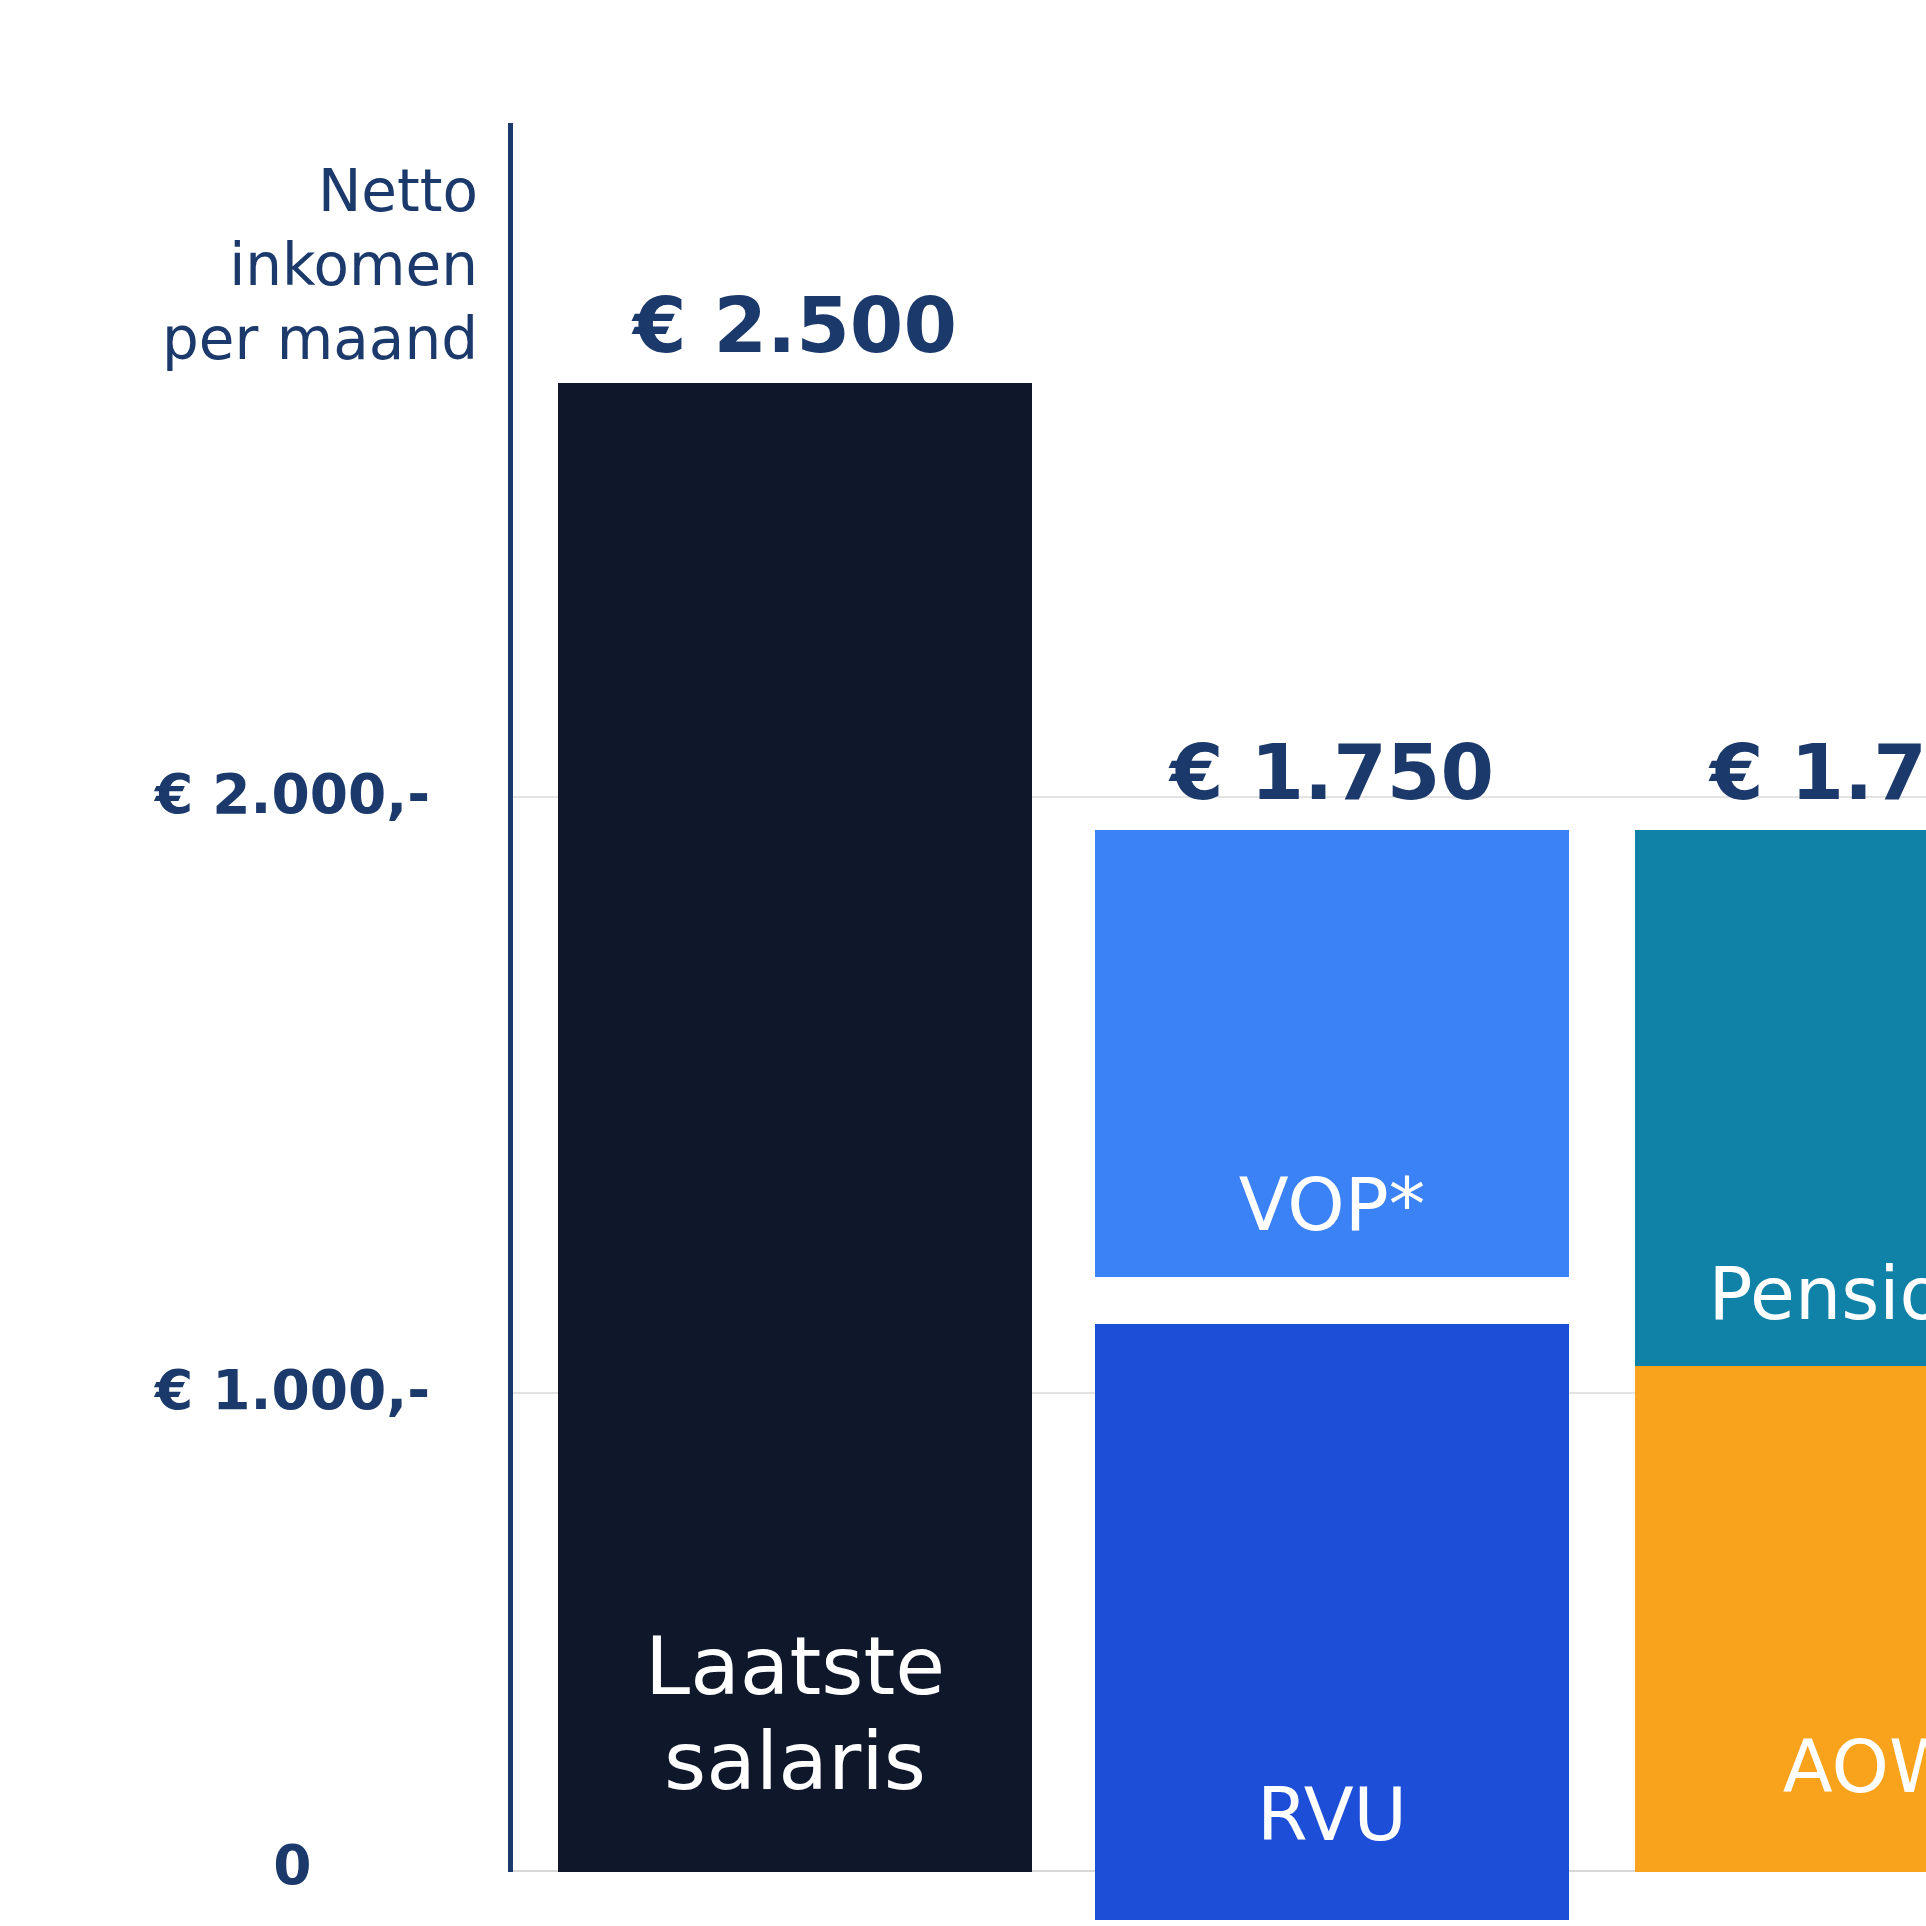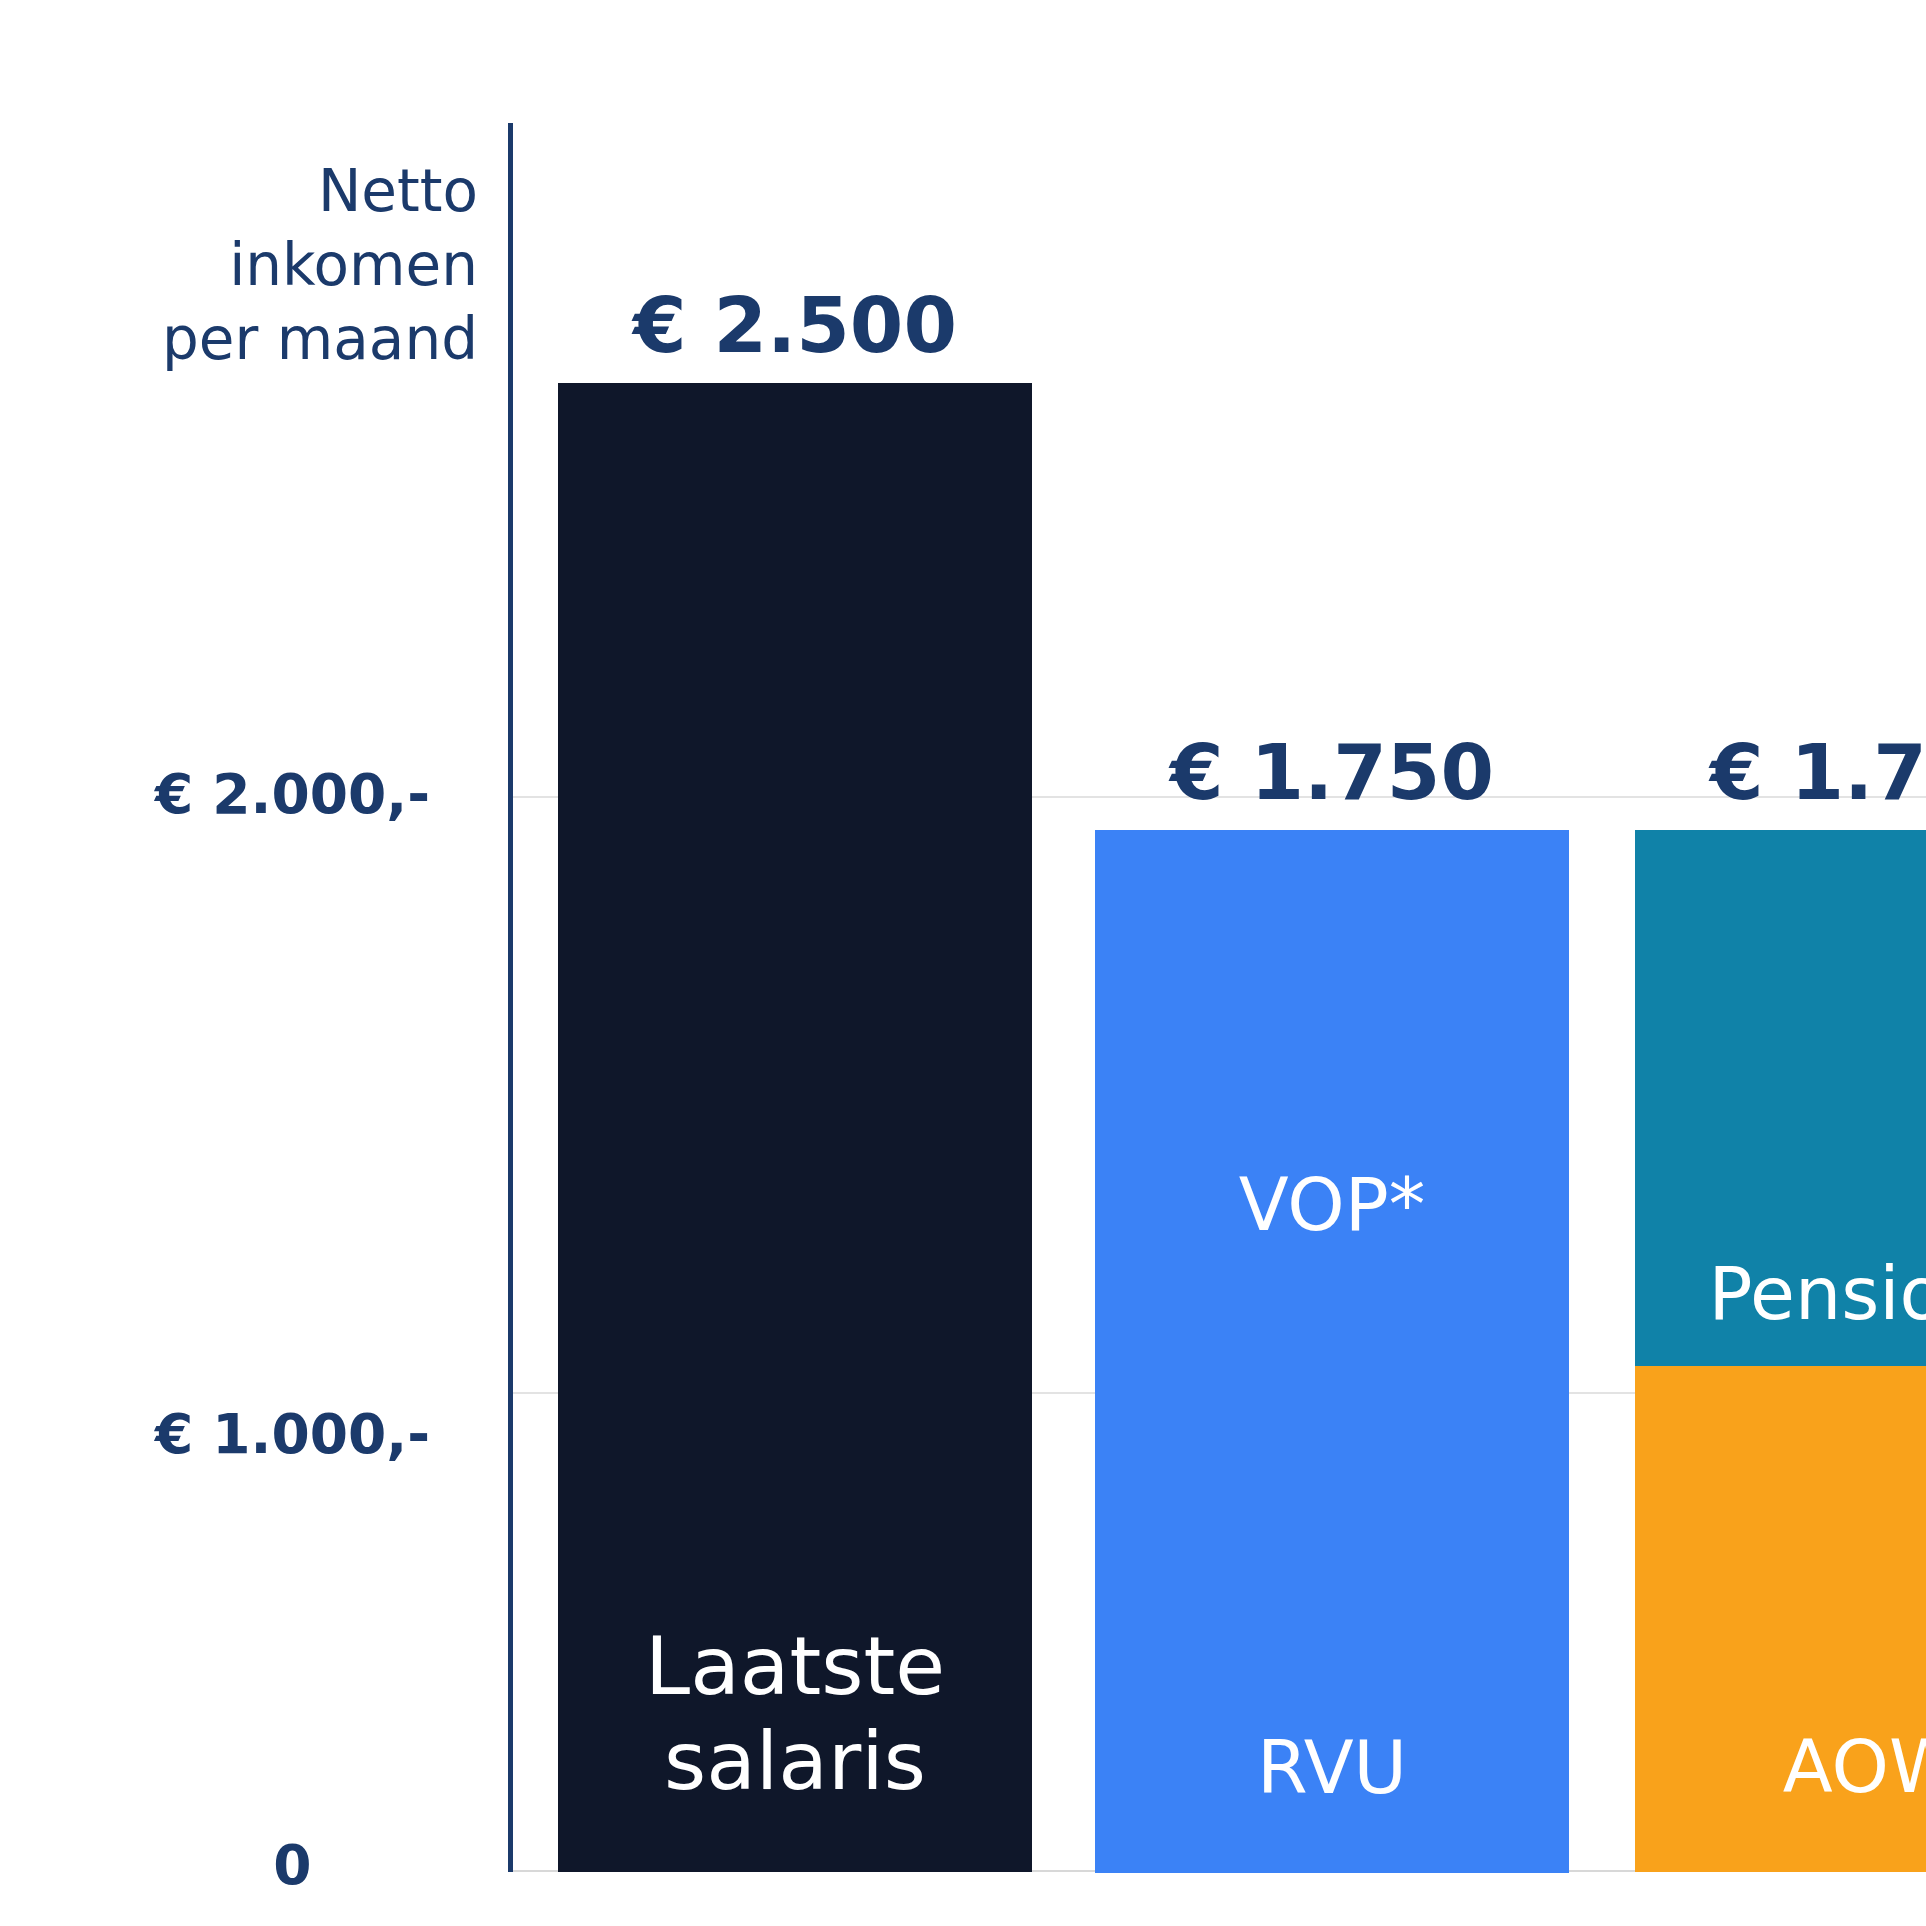--- a/index.html
+++ b/index.html
@@ -124,37 +124,37 @@
 
   <div id="plot">
 
     <div id="y-axis-line"></div>
 
     <div class="gridline" style="top:673px;"></div>
     <div class="gridline" style="top:1269px;"></div>
     <div id="baseline"></div>
 
     <div class="ytick-label" style="left:-389px; top:639px;">€ 2.000,-</div>
-    <div class="ytick-label" style="left:-389px; top:1235px;margin-top:44px;">€ 1.000,-</div>
+    <div class="ytick-label" style="left:-389px; top:1235px;">€ 1.000,-</div>
     <div class="ytick-label" style="left:-389px; top:1710px;">0</div>
 
     <div class="bar-group" style="left:50px; width:474px; height:1489px;border-radius:18px;">
       <div class="bar-total" style="top:-102px;">€ 2.500</div>
       <div class="seg" style="height:1489px; background:#0f172a;">
         <div class="seg-label big" style="position:absolute; bottom:62px; left:0; right:0;">Laatste
 salaris</div>
       </div>
     </div>
 
     <div class="bar-group" style="left:587px; width:474px; height:1042px;">
       <div class="bar-total" style="top:-102px;">€ 1.750</div>
       <div class="seg" style="height:447px; background:#3b82f6;">
         <div class="seg-label" style="position:absolute; bottom:29px; left:0; right:0;">VOP*</div>
       </div>
-      <div class="seg" style="height:596px; background:#3b82f6;">
+      <div class="seg" style="height:596px; background:#1d4ed8;margin-top:47px;">
         <div class="seg-label" style="position:absolute; bottom:62px; left:0; right:0;">RVU</div>
       </div>
     </div>
 
     <div class="bar-group" style="left:1127px; width:474px; height:1042px;">
       <div class="bar-total" style="top:-102px;">€ 1.750</div>
       <div class="seg" style="height:536px; background:#1082a8;">
         <div class="seg-label" style="position:absolute; bottom:29px; left:0; right:0;">Pensioen</div>
       </div>
       <div class="seg" style="height:506px; background:#f9a21b;">

